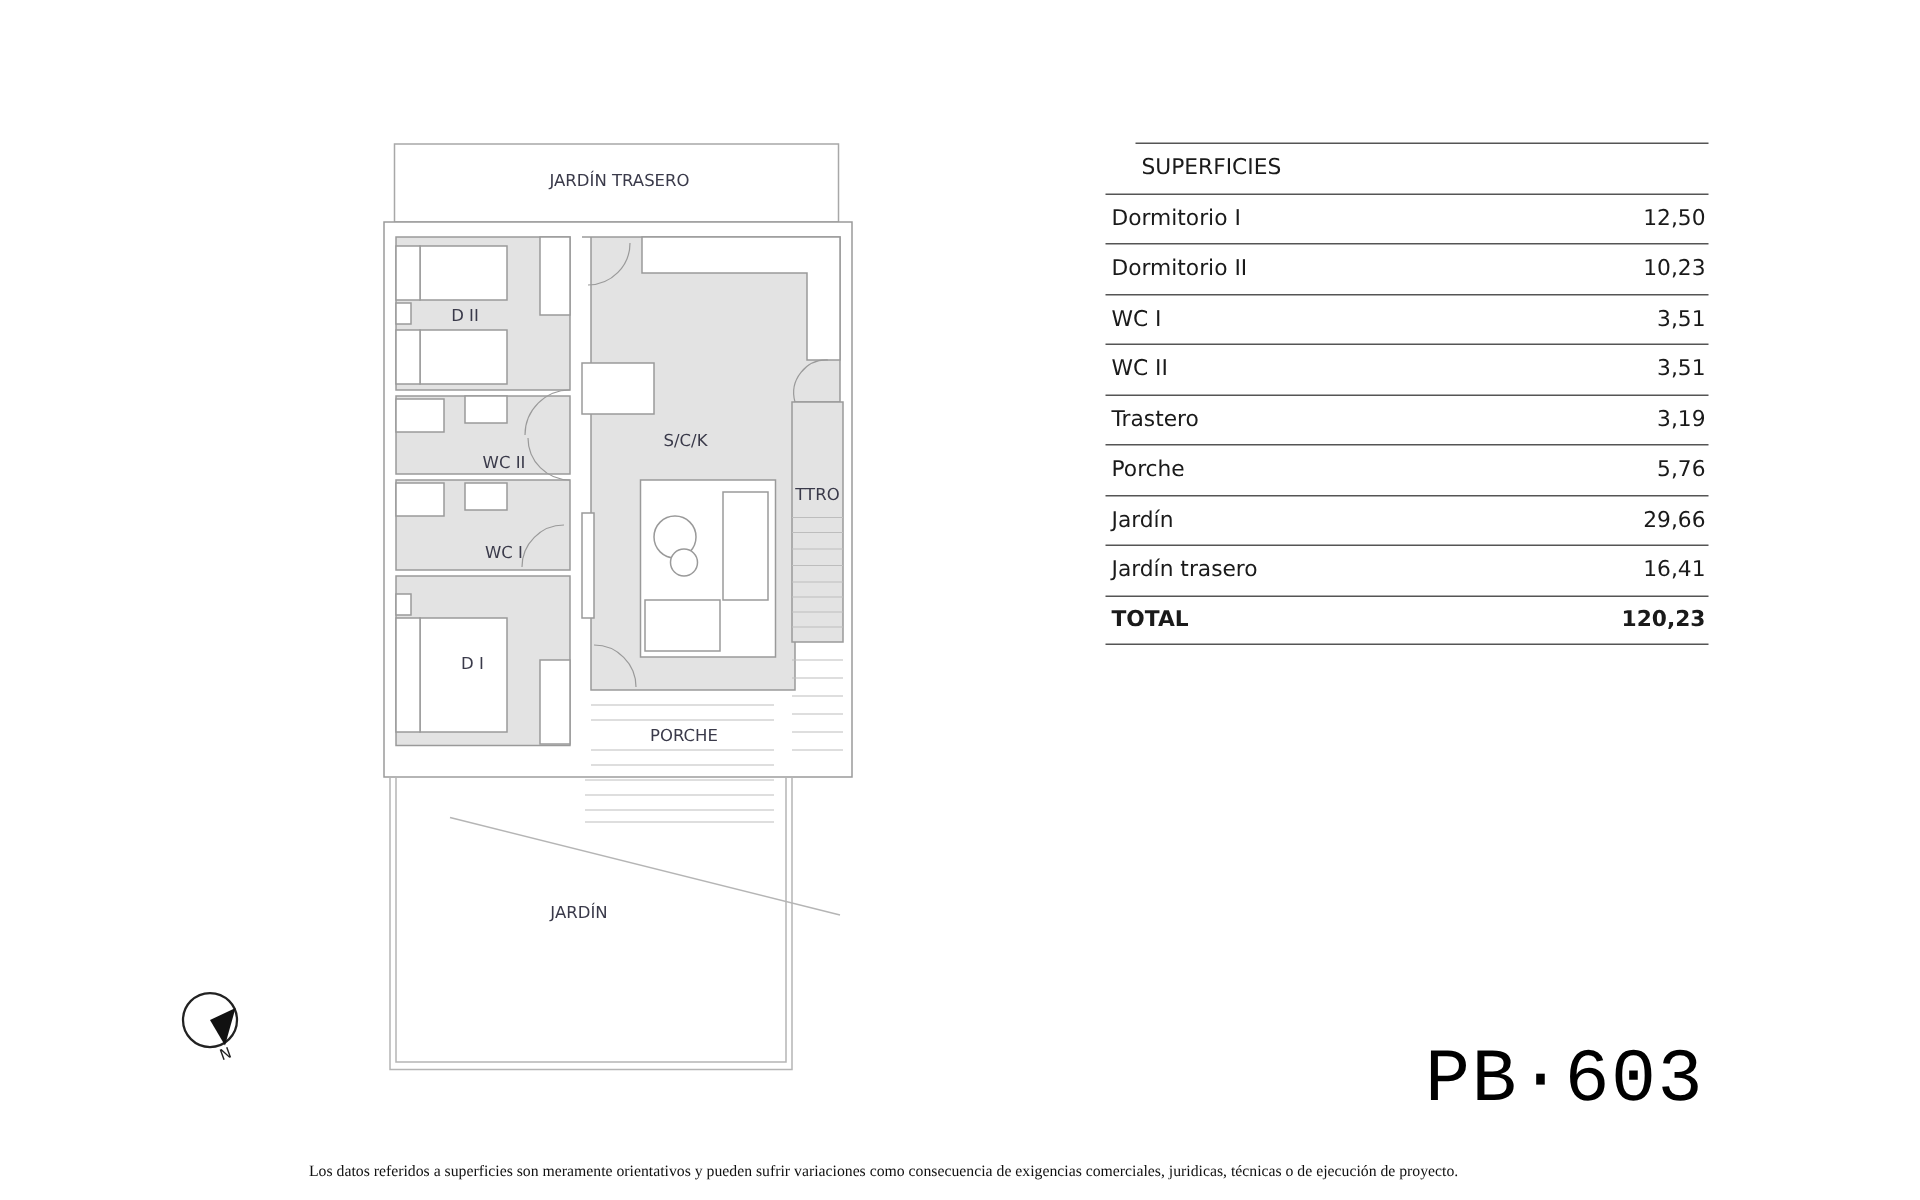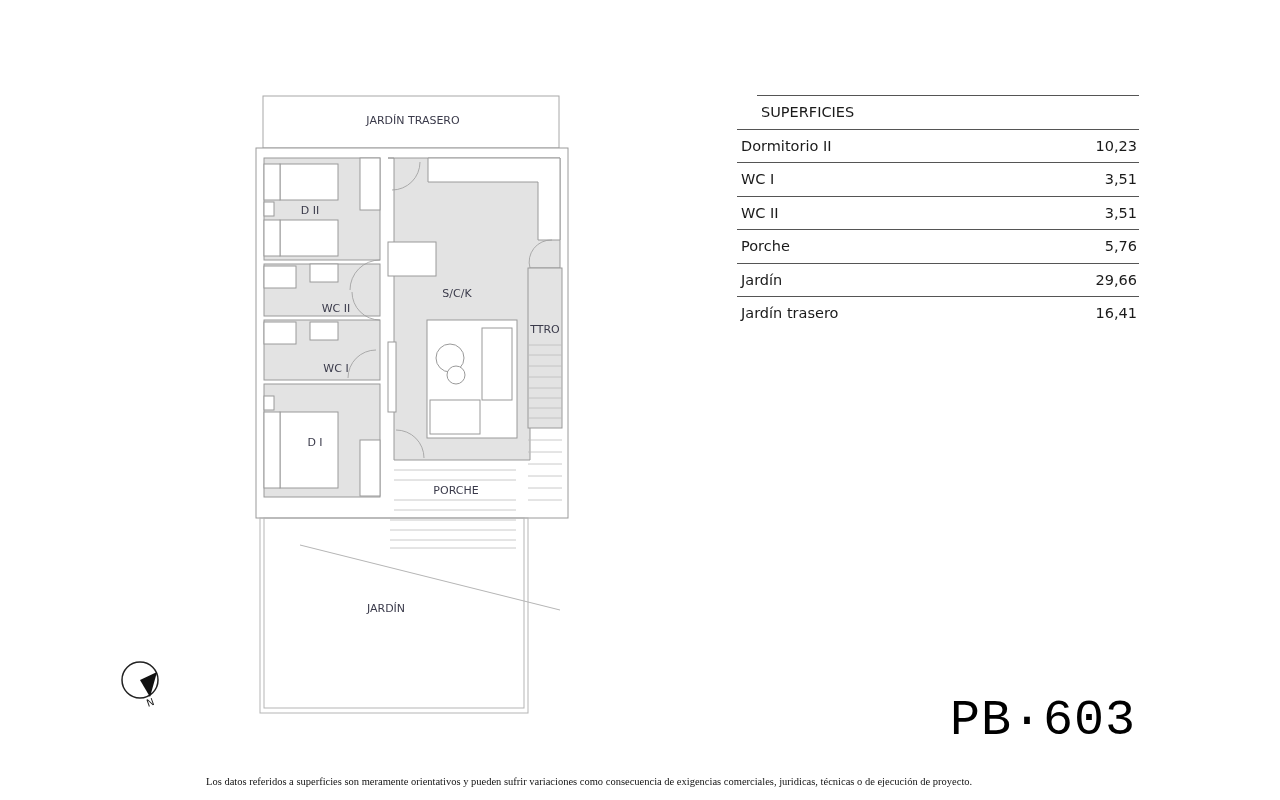--- a/index.html
+++ b/index.html
@@ -125,39 +125,51 @@
     <polygon points="140,680 157,672 150,697" fill="#111"></polygon>
     <text x="148" y="707" font-size="10" fill="#222" font-family="DejaVu Sans, sans-serif" transform="rotate(-20 148 707)">N</text>
   </g>
 </svg>
 
 <div id="table">
   <div class="trow head">
     <span>SUPERFICIES</span>
   </div>
   <div class="trow">
+      <span>Dormitorio I</span>
+      <span>12,50</span>
+    </div>
+  <div class="trow">
       <span>Dormitorio II</span>
       <span>10,23</span>
     </div>
   <div class="trow">
       <span>WC I</span>
       <span>3,51</span>
     </div>
   <div class="trow">
       <span>WC II</span>
       <span>3,51</span>
+    </div>
+  <div class="trow">
+      <span>Trastero</span>
+      <span>3,19</span>
     </div>
   <div class="trow">
       <span>Porche</span>
       <span>5,76</span>
     </div>
   <div class="trow">
       <span>Jardín</span>
       <span>29,66</span>
     </div>
   <div class="trow">
       <span>Jardín trasero</span>
       <span>16,41</span>
     </div>
+  <div class="trow total">
+      <span>TOTAL</span>
+      <span>120,23</span>
+    </div>
 </div>
 
 <div id="unit-code">PB·603</div>
 <div id="disclaimer">Los datos referidos a superficies son meramente orientativos y pueden sufrir variaciones como consecuencia de exigencias comerciales, juridicas, técnicas o de ejecución de proyecto.</div>
 
 </body></html>

